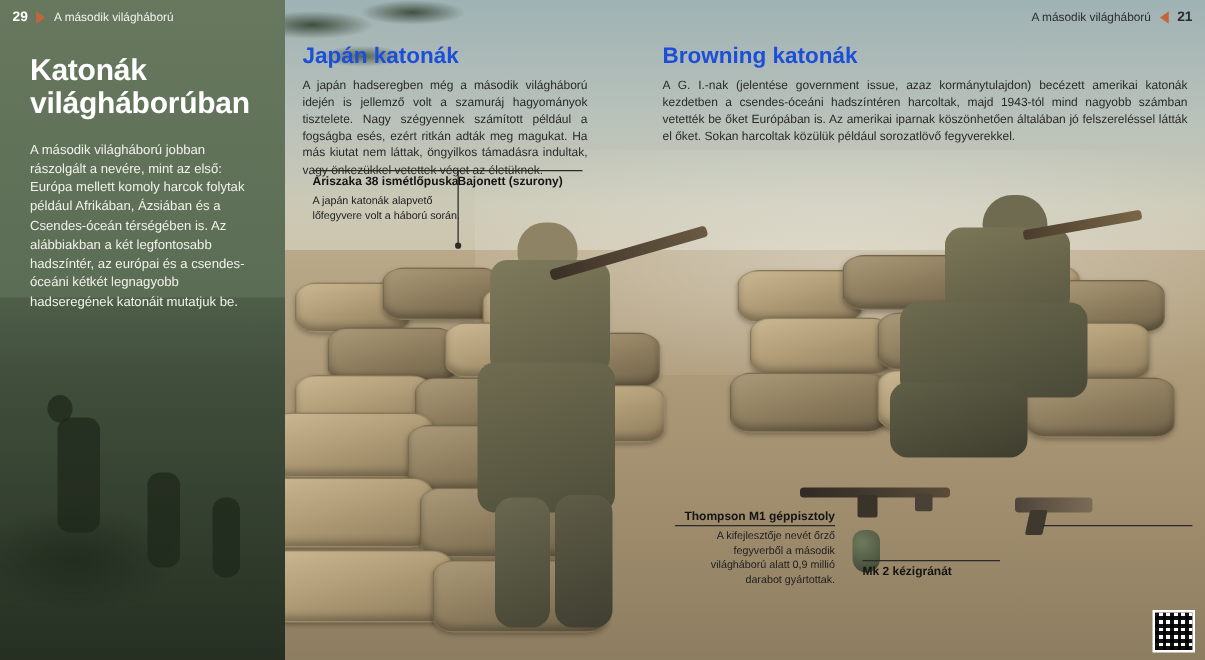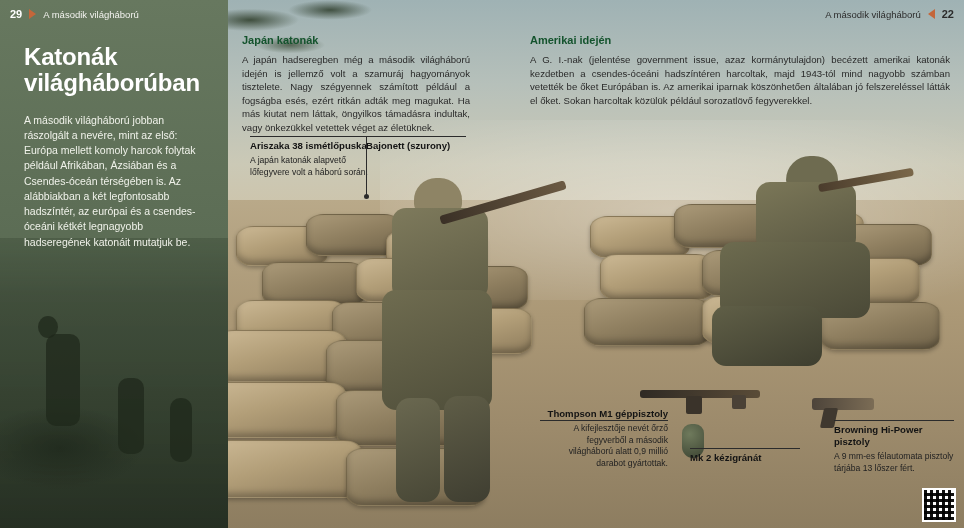--- a/index.html
+++ b/index.html
@@ -110,21 +110,21 @@
     border-top: 5px solid transparent;
     border-bottom: 5px solid transparent;
   }
   .tri.right { border-left: 7px solid #c4663a; }
   .tri.left  { border-right: 7px solid #c4663a; }
   .folio-left .num { color: #ffffff; }
 
   
   .col { position: absolute; }
   .col h2 {
-    font-size: 11px; color: #14532d; font-weight: bold; margin-bottom: 7px;
+    font-size: 18px; color: #1d4ed8; font-weight: bold; margin-bottom: 7px;
   }
   .col p {
     font-size: 9.6px; line-height: 1.42; color: #2a2a2a; text-align: justify;
   }
   .col-jp { left: 242px; top: 34px; width: 228px; }
   .col-us { left: 530px; top: 34px; width: 420px; }
 
   
   .callout { position: absolute; }
   .callout h3 {
@@ -245,30 +245,30 @@
   </div>
 
   <div class="folio folio-left">
     <span class="num">29</span>
     <span class="tri right"></span>
     <span>A második világháború</span>
   </div>
   <div class="folio folio-right">
     <span>A második világháború</span>
     <span class="tri left"></span>
-    <span class="num">22</span>
+    <span class="num">21</span>
   </div>
 
   <div class="col col-jp">
     <h2>Japán katonák</h2>
     <p>A japán hadseregben még a második világháború idején is jellemző volt a szamuráj hagyományok tisztelete. Nagy szégyennek számított például a fogságba esés, ezért ritkán adták meg magukat. Ha más kiutat nem láttak, öngyilkos támadásra indultak, vagy önkezükkel vetettek véget az életüknek.</p>
   </div>
 
   <div class="col col-us">
-    <h2>Amerikai idején</h2>
+    <h2>Browning katonák</h2>
     <p>A G. I.-nak (jelentése government issue, azaz kormánytulajdon) becézett amerikai katonák kezdetben a csendes-óceáni hadszíntéren harcoltak, majd 1943-tól mind nagyobb számban vetették be őket Európában is. Az amerikai iparnak köszönhetően általában jó felszereléssel látták el őket. Sokan harcoltak közülük például sorozatlövő fegyverekkel.</p>
   </div>
 
   <div class="callout" style="left:250px; top:140px; width:126px;">
     <h3>Ariszaka 38 ismétlőpuska</h3>
     <p>A japán katonák alapvető lőfegyvere volt a háború során.</p>
   </div>
   <div class="leader" style="left:250px; top:136px; width:126px; height:1px;"></div>
 
   <div class="callout" style="left:366px; top:140px; width:100px;">
@@ -282,20 +282,16 @@
     <h3>Thompson M1 géppisztoly</h3>
     <p>A kifejlesztője nevét őrző fegyverből a második világháború alatt 0,9 millió darabot gyártottak.</p>
   </div>
   <div class="leader" style="left:540px; top:420px; width:128px; height:1px;"></div>
 
   <div class="callout" style="left:690px; top:452px; width:110px;">
     <h3>Mk 2 kézigránát</h3>
   </div>
   <div class="leader" style="left:690px; top:448px; width:110px; height:1px;"></div>
 
-  <div class="callout" style="left:834px; top:424px; width:120px;">
-    <h3>Browning Hi-Power pisztoly</h3>
-    <p>A 9 mm-es félautomata pisztoly tárjába 13 lőszer fért.</p>
-  </div>
   <div class="leader" style="left:834px; top:420px; width:120px; height:1px;"></div>
 
   <div class="qr"></div>
 </div>
 
 </body></html>

